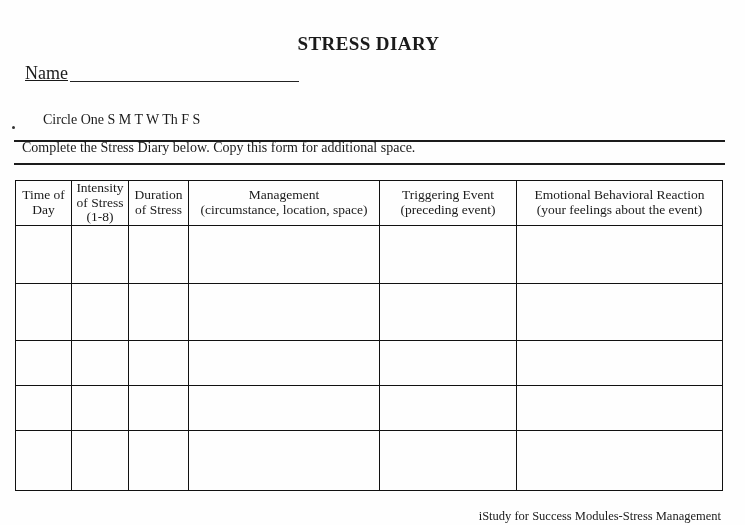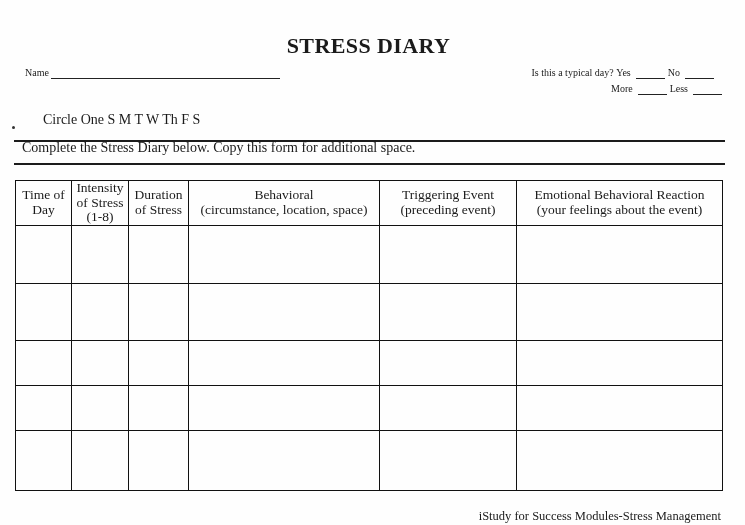--- a/index.html
+++ b/index.html
@@ -9,24 +9,24 @@
     font-family: "Liberation Serif", "DejaVu Serif", serif;
     color: #1a1a1a;
     position: relative;
     overflow: hidden;
   }
   .page { position: absolute; inset: 0; background: #fefefe; }
 
   .title {
     position: absolute; top: 33px; left: 0; width: 737px;
     text-align: center;
-    font-size: 22px; font-weight: bold; letter-spacing: 0.4px;
+    font-size: 19px; font-weight: bold; letter-spacing: 0.4px;
   }
 
-  .form-line { height: 16px; line-height: 16px; font-size: 10px; white-space: nowrap; }
+  .form-line { height: 16px; line-height: 16px; font-size: 18px; white-space: nowrap; text-decoration: underline; }
 
   .name-date-block { position: absolute; top: 65px; left: 25px; }
   .typical-block { position: absolute; top: 65px; right: 23px; text-align: right; }
   .typical-block .form-line.first { margin-right: 8px; }
 
   .blank {
     display: inline-block;
     border-bottom: 1.4px solid #222;
     height: 1px;
     vertical-align: -3px;
@@ -74,24 +74,20 @@
 <body>
 
 <div class="page">
 
   <div class="title">STRESS DIARY</div>
 
   <div class="name-date-block">
     <div class="form-line"><span>Name</span><span class="blank blank-long"></span></div>
   </div>
 
-  <div class="typical-block">
-    <div class="form-line first"><span>Is this a typical day?</span>&nbsp;<span>Yes</span><span class="blank blank-short"></span><span>No</span><span class="blank blank-short tail"></span></div>
-    <div class="form-line"><span>More</span><span class="blank blank-short"></span><span>Less</span><span class="blank blank-short tail"></span></div>
-  </div>
 
   <div class="artifact-dot"></div>
   <div class="circle-one">Circle One S M T W Th F S</div>
 
   <div class="rule rule-a"></div>
   <div class="instruction">Complete the Stress Diary below. Copy this form for additional space.</div>
   <div class="rule rule-b"></div>
 
   <table class="diary">
     <colgroup>
@@ -111,21 +107,21 @@
           <th>
             <div class="hline">Intensity</div>
             <div class="hline">of Stress</div>
             <div class="hline">(1-8)</div>
           </th>
           <th>
             <div class="hline">Duration</div>
             <div class="hline">of Stress</div>
           </th>
           <th>
-            <div class="hline">Behavioral</div>
+            <div class="hline">Management</div>
             <div class="hline">(circumstance, location, space)</div>
           </th>
           <th>
             <div class="hline">Triggering Event</div>
             <div class="hline">(preceding event)</div>
           </th>
           <th>
             <div class="hline">Emotional Behavioral Reaction</div>
             <div class="hline">(your feelings about the event)</div>
           </th>

